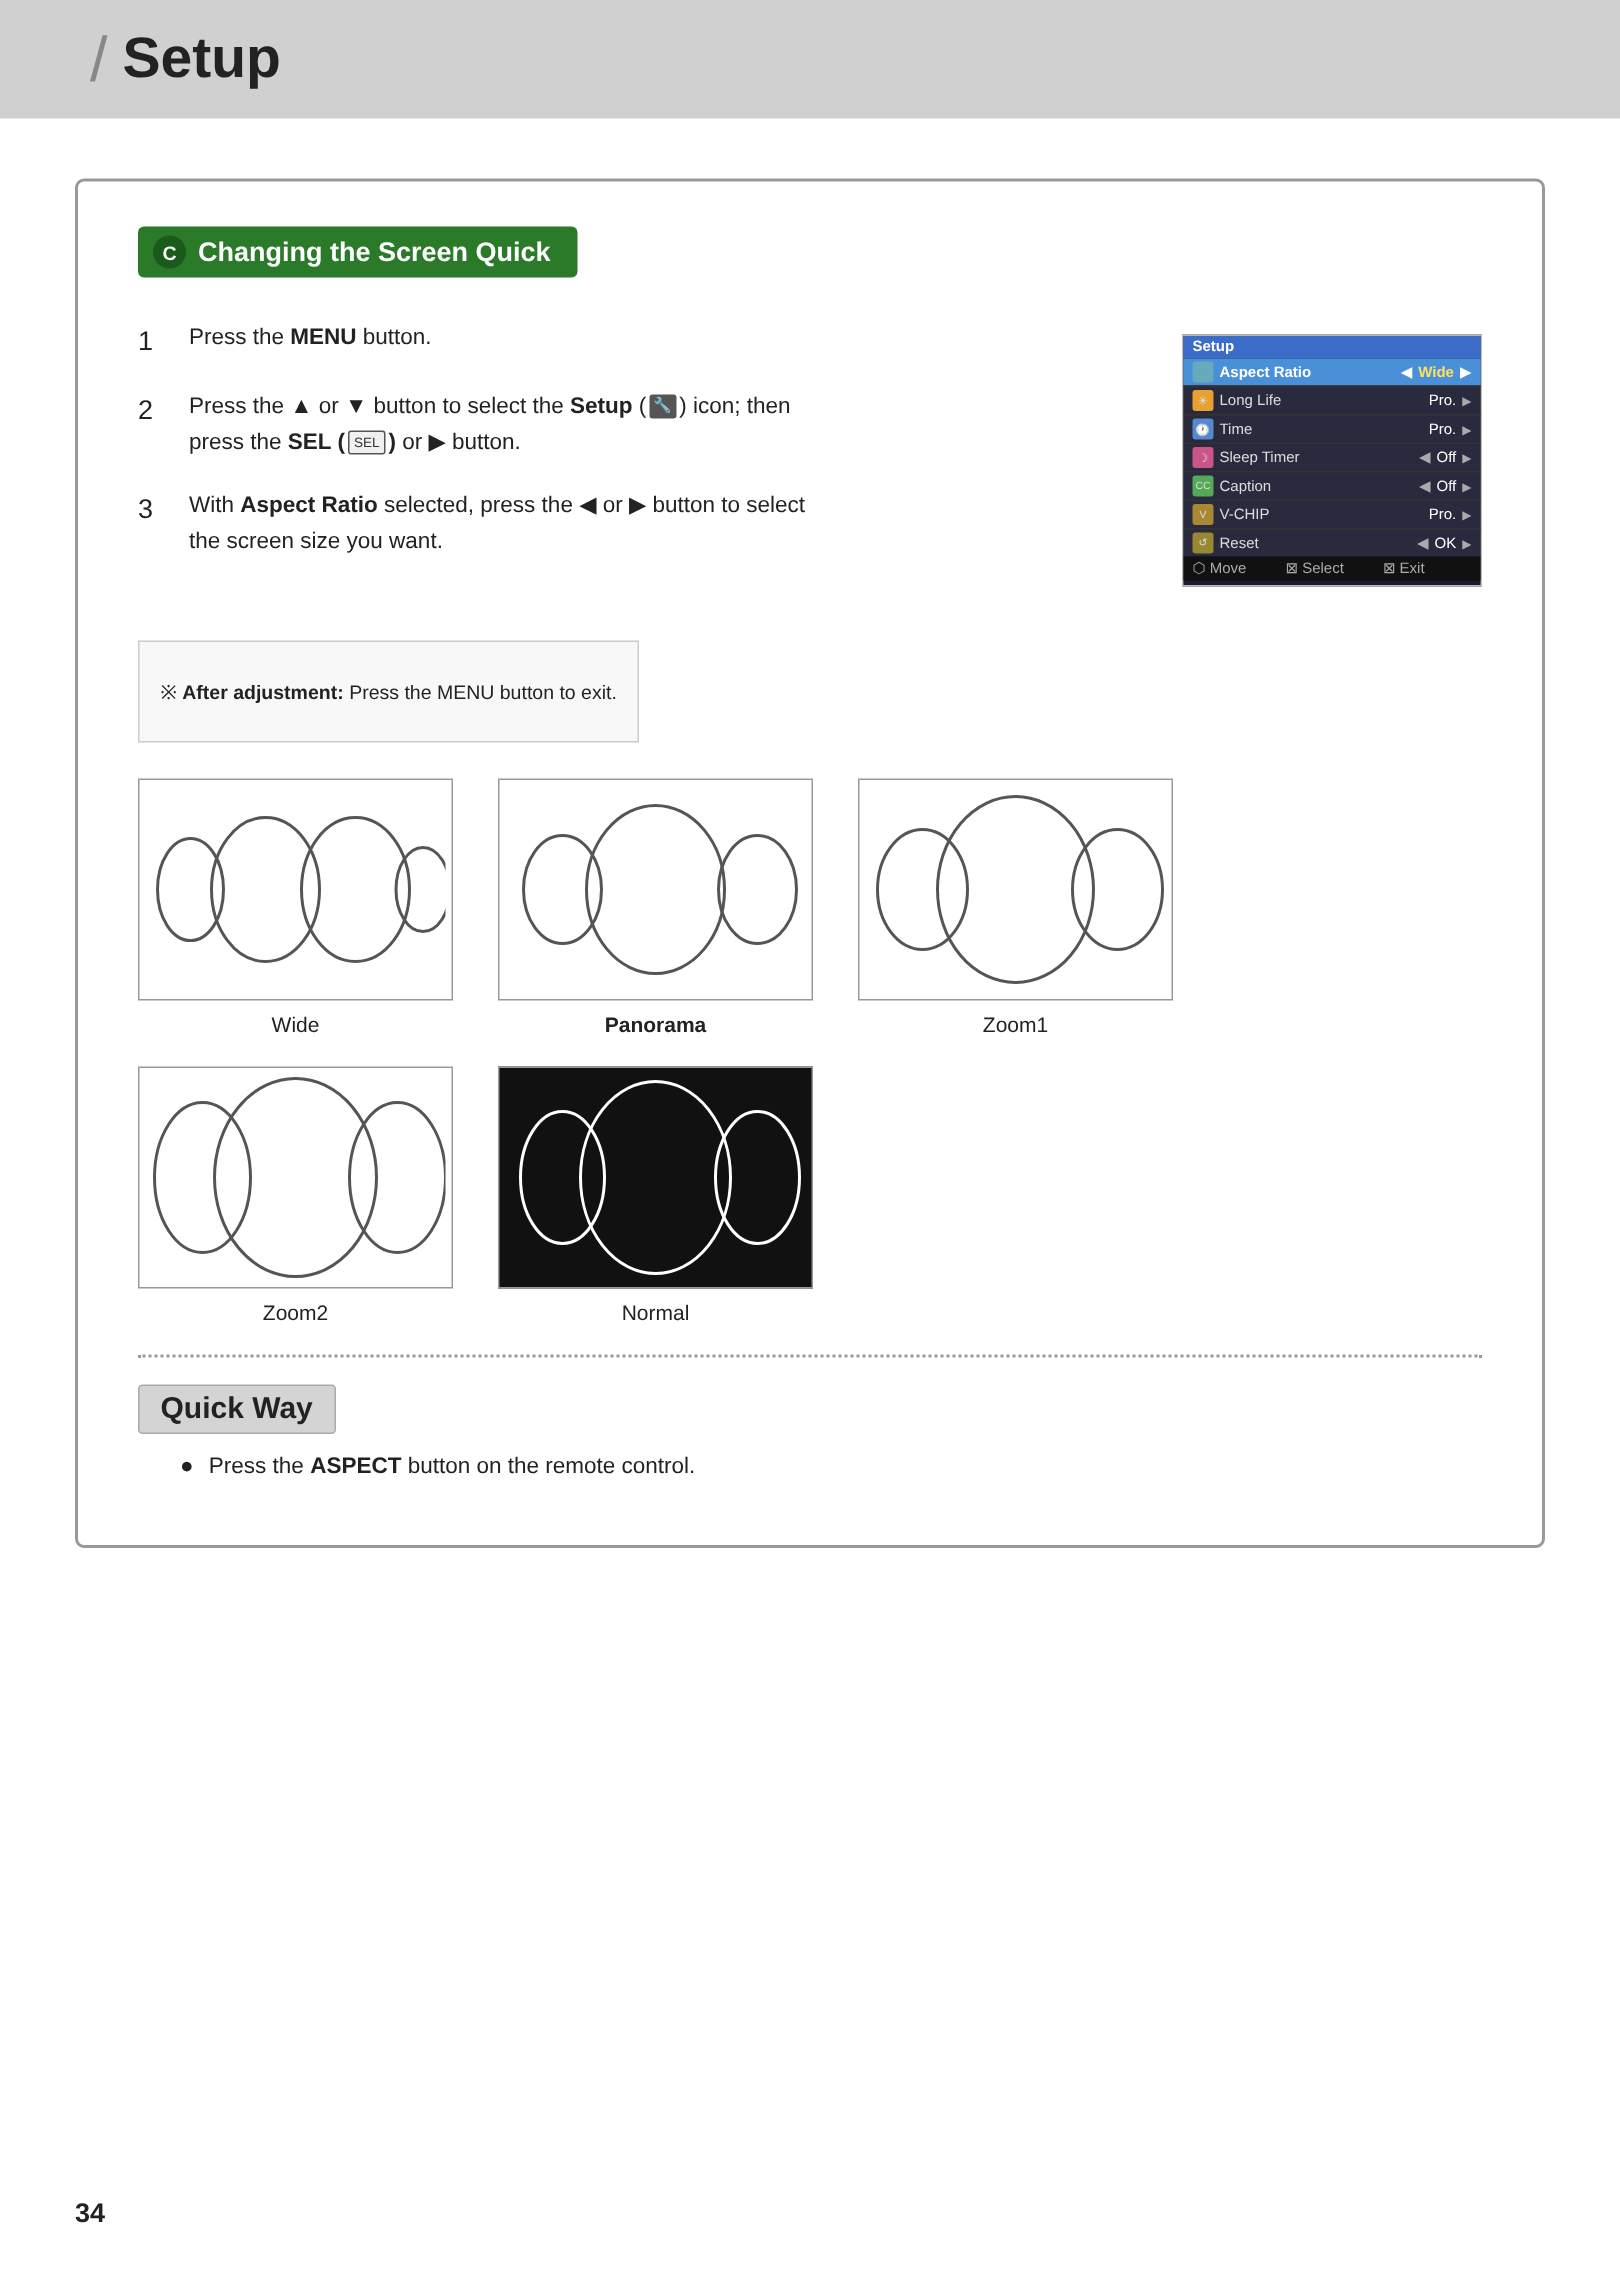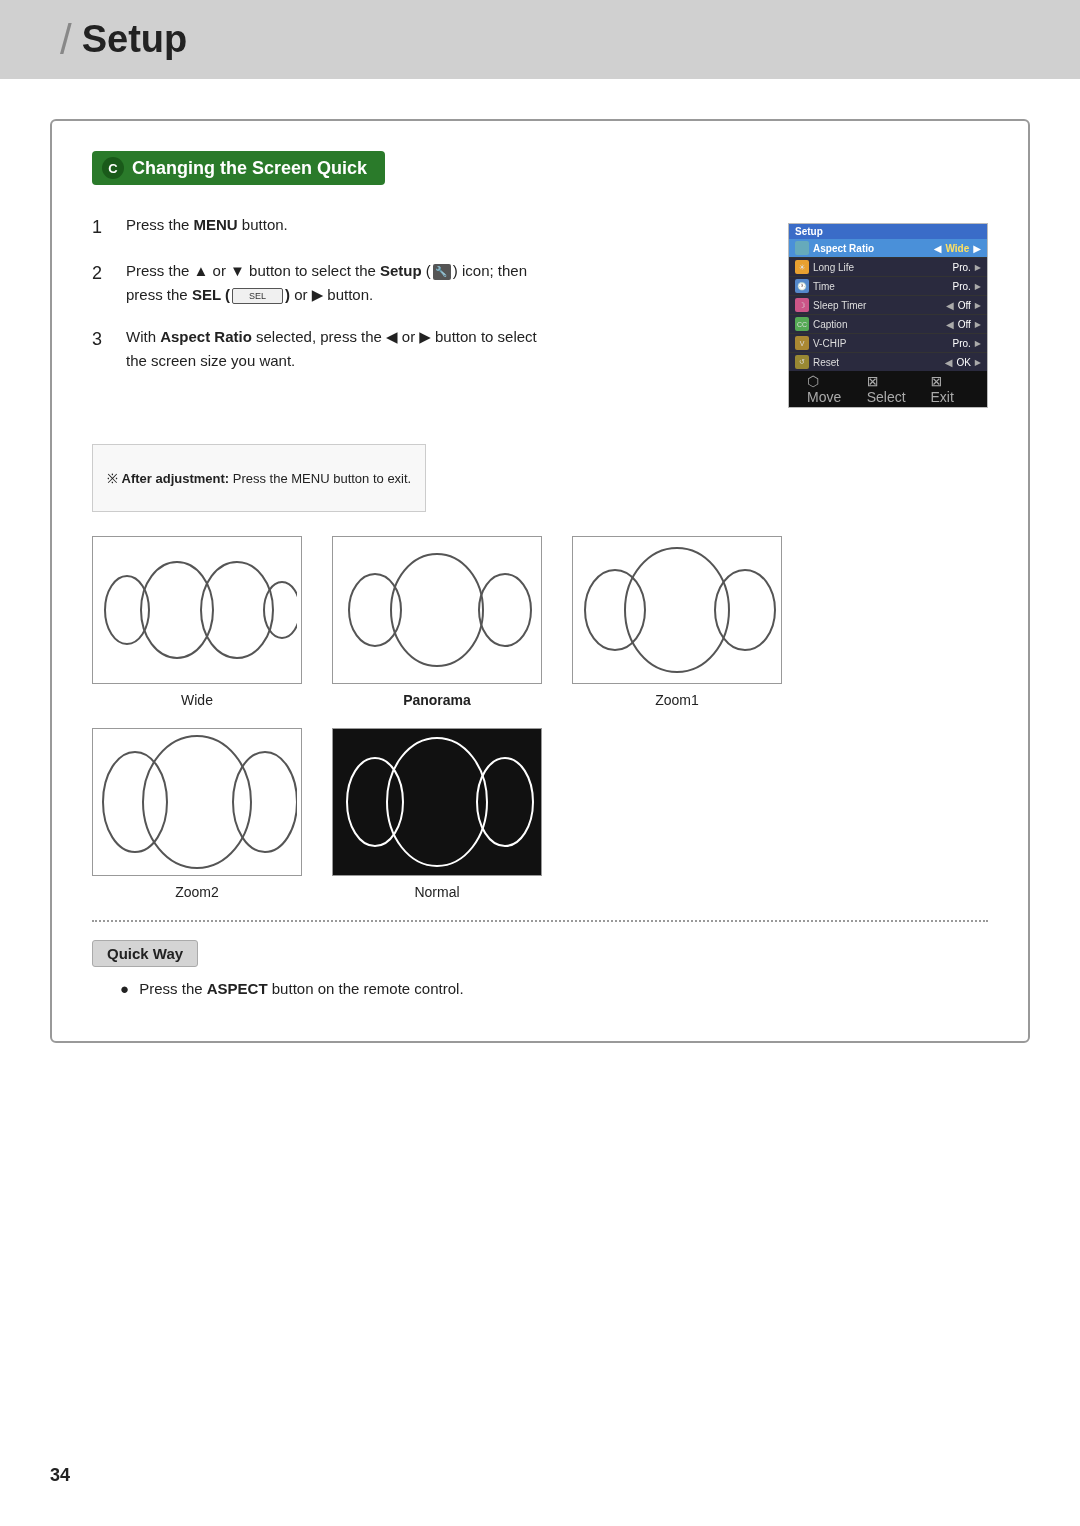--- a/index.html
+++ b/index.html
@@ -158,33 +158,33 @@
       color: #aaa;
     }
     .menu-row-value {
       color: #fff;
       margin-right: 4px;
       font-size: 10px;
     }
     .menu-footer {
       background: #111;
       color: #aaa;
-      font-size: 14px;
-      padding: 2px 18px;
-      display: flex;
-      gap: 10px;
+      font-size: 10px;
+      padding: 2px 6px;
+      display: flex;
+      gap: 26px;
     }
 
     
     .sel-icon {
       display: inline-block;
       border: 1px solid #555;
       border-radius: 2px;
       font-size: 9px;
-      padding: 0 16px;
+      padding: 0 3px;
       vertical-align: middle;
       background: #f0f0f0;
       color: #333;
       margin: 0 2px;
     }
 
     
     .note-box {
       border: 1px solid #ccc;
       background: #f8f8f8;
@@ -244,21 +244,21 @@
       border-top: 2px dotted #999;
       margin: 20px 0 18px 0;
     }
 
     
     .quick-way-heading {
       display: inline-flex;
       align-items: flex-end;
       background: #d4d4d4;
       color: #222;
-      font-size: 15px;
+      font-size: 20px;
       font-weight: bold;
       padding: 4px 14px;
       border-radius: 3px;
       margin-bottom: 10px;
       border: 1px solid #aaa;
     }
 
     .quick-way-text {
       font-size: 15px;
       margin-left: 28px;

